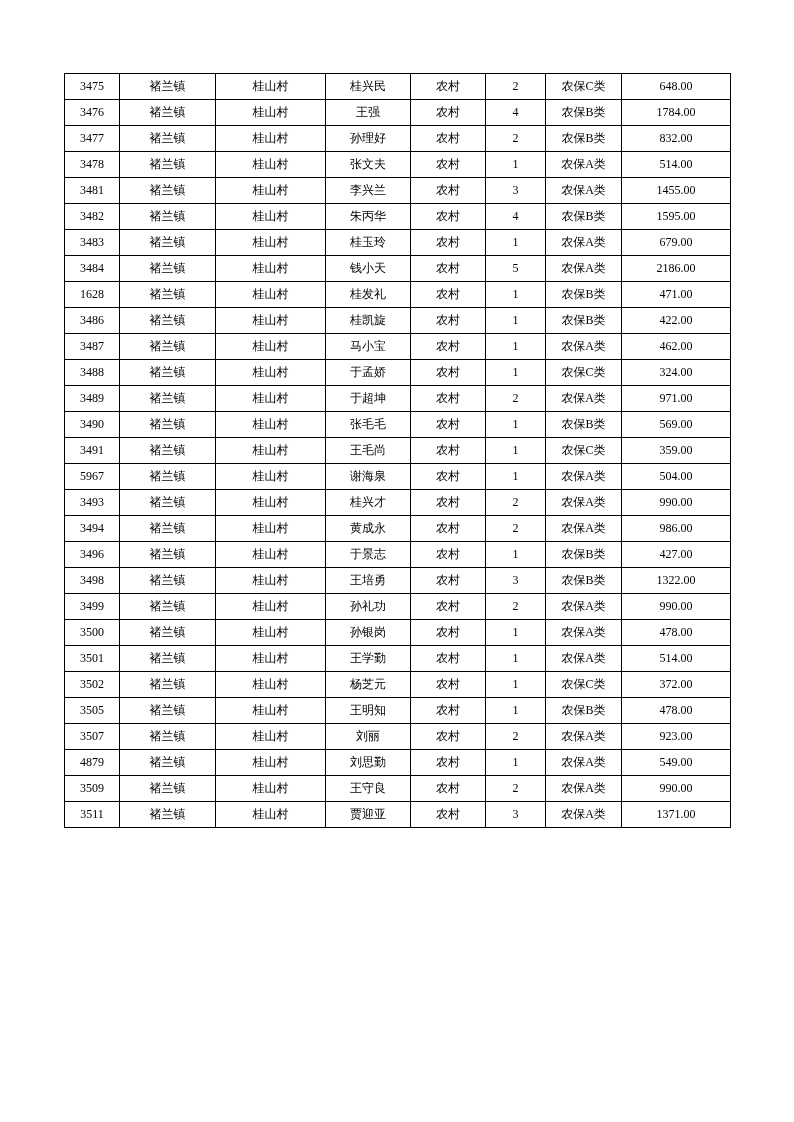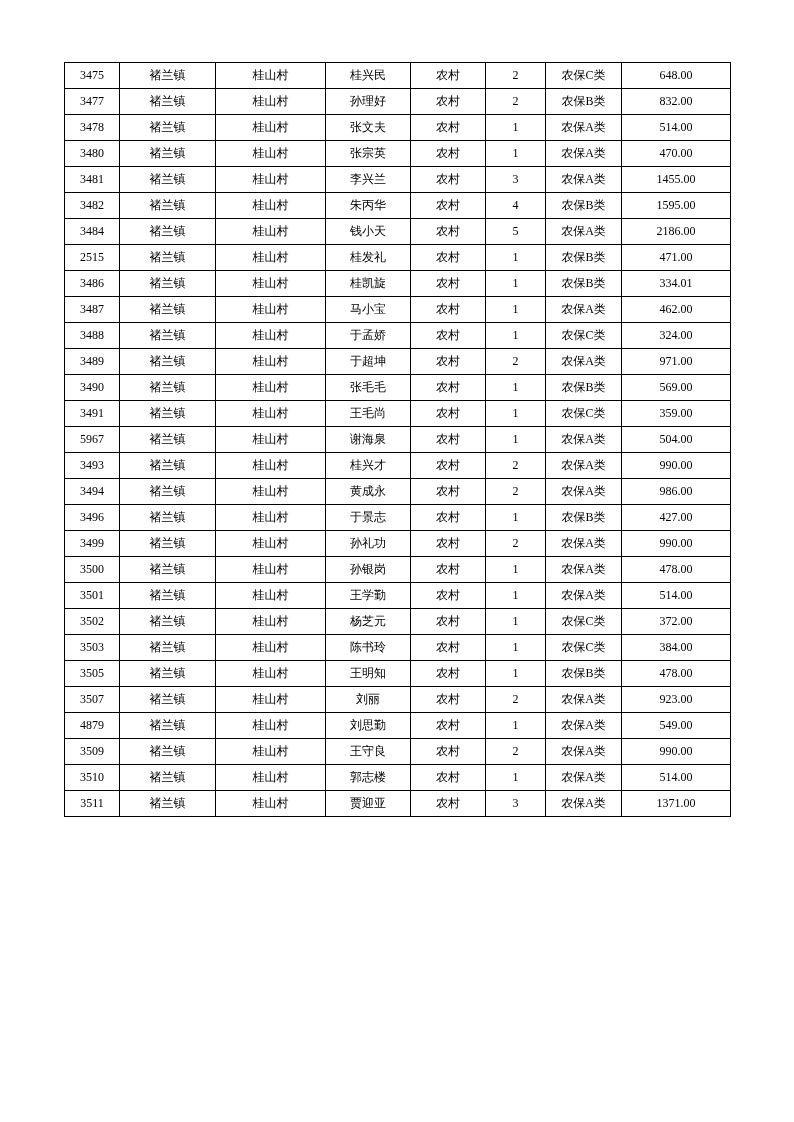--- a/index.html
+++ b/index.html
@@ -13,21 +13,21 @@
     height: 1122px;
     margin: 0 auto;
     background: #ffffff;
     overflow: hidden;
     font-family: "Liberation Serif", "DejaVu Serif", serif;
     color: #000000;
   }
   table.data {
     position: absolute;
     left: 64px;
-    top: 62px;
+    top: 73px;
     border-collapse: collapse;
     table-layout: fixed;
     width: 666px;
   }
   table.data td {
     border: 1px solid #000000;
     height: 25px;
     padding: 0 2px;
     text-align: center;
     vertical-align: middle;
@@ -57,98 +57,108 @@
     <td>3475</td>
     <td>褚兰镇</td>
     <td>桂山村</td>
     <td>桂兴民</td>
     <td>农村</td>
     <td>2</td>
     <td>农保C类</td>
     <td>648.00</td>
   </tr>
         <tr>
+    <td>3476</td>
+    <td>褚兰镇</td>
+    <td>桂山村</td>
+    <td>王强</td>
+    <td>农村</td>
+    <td>4</td>
+    <td>农保B类</td>
+    <td>1784.00</td>
+  </tr>
+        <tr>
     <td>3477</td>
     <td>褚兰镇</td>
     <td>桂山村</td>
     <td>孙理好</td>
     <td>农村</td>
     <td>2</td>
     <td>农保B类</td>
     <td>832.00</td>
   </tr>
         <tr>
     <td>3478</td>
     <td>褚兰镇</td>
     <td>桂山村</td>
     <td>张文夫</td>
     <td>农村</td>
     <td>1</td>
     <td>农保A类</td>
     <td>514.00</td>
   </tr>
         <tr>
-    <td>3480</td>
-    <td>褚兰镇</td>
-    <td>桂山村</td>
-    <td>张宗英</td>
-    <td>农村</td>
-    <td>1</td>
-    <td>农保A类</td>
-    <td>470.00</td>
-  </tr>
-        <tr>
     <td>3481</td>
     <td>褚兰镇</td>
     <td>桂山村</td>
     <td>李兴兰</td>
     <td>农村</td>
     <td>3</td>
     <td>农保A类</td>
     <td>1455.00</td>
   </tr>
         <tr>
     <td>3482</td>
     <td>褚兰镇</td>
     <td>桂山村</td>
     <td>朱丙华</td>
     <td>农村</td>
     <td>4</td>
     <td>农保B类</td>
     <td>1595.00</td>
   </tr>
         <tr>
+    <td>3483</td>
+    <td>褚兰镇</td>
+    <td>桂山村</td>
+    <td>桂玉玲</td>
+    <td>农村</td>
+    <td>1</td>
+    <td>农保A类</td>
+    <td>679.00</td>
+  </tr>
+        <tr>
     <td>3484</td>
     <td>褚兰镇</td>
     <td>桂山村</td>
     <td>钱小天</td>
     <td>农村</td>
     <td>5</td>
     <td>农保A类</td>
     <td>2186.00</td>
   </tr>
         <tr>
-    <td>2515</td>
+    <td>1628</td>
     <td>褚兰镇</td>
     <td>桂山村</td>
     <td>桂发礼</td>
     <td>农村</td>
     <td>1</td>
     <td>农保B类</td>
     <td>471.00</td>
   </tr>
         <tr>
     <td>3486</td>
     <td>褚兰镇</td>
     <td>桂山村</td>
     <td>桂凯旋</td>
     <td>农村</td>
     <td>1</td>
     <td>农保B类</td>
-    <td>334.01</td>
+    <td>422.00</td>
   </tr>
         <tr>
     <td>3487</td>
     <td>褚兰镇</td>
     <td>桂山村</td>
     <td>马小宝</td>
     <td>农村</td>
     <td>1</td>
     <td>农保A类</td>
     <td>462.00</td>
@@ -227,20 +237,30 @@
     <td>3496</td>
     <td>褚兰镇</td>
     <td>桂山村</td>
     <td>于景志</td>
     <td>农村</td>
     <td>1</td>
     <td>农保B类</td>
     <td>427.00</td>
   </tr>
         <tr>
+    <td>3498</td>
+    <td>褚兰镇</td>
+    <td>桂山村</td>
+    <td>王培勇</td>
+    <td>农村</td>
+    <td>3</td>
+    <td>农保B类</td>
+    <td>1322.00</td>
+  </tr>
+        <tr>
     <td>3499</td>
     <td>褚兰镇</td>
     <td>桂山村</td>
     <td>孙礼功</td>
     <td>农村</td>
     <td>2</td>
     <td>农保A类</td>
     <td>990.00</td>
   </tr>
         <tr>
@@ -267,30 +287,20 @@
     <td>3502</td>
     <td>褚兰镇</td>
     <td>桂山村</td>
     <td>杨芝元</td>
     <td>农村</td>
     <td>1</td>
     <td>农保C类</td>
     <td>372.00</td>
   </tr>
         <tr>
-    <td>3503</td>
-    <td>褚兰镇</td>
-    <td>桂山村</td>
-    <td>陈书玲</td>
-    <td>农村</td>
-    <td>1</td>
-    <td>农保C类</td>
-    <td>384.00</td>
-  </tr>
-        <tr>
     <td>3505</td>
     <td>褚兰镇</td>
     <td>桂山村</td>
     <td>王明知</td>
     <td>农村</td>
     <td>1</td>
     <td>农保B类</td>
     <td>478.00</td>
   </tr>
         <tr>
@@ -315,30 +325,20 @@
   </tr>
         <tr>
     <td>3509</td>
     <td>褚兰镇</td>
     <td>桂山村</td>
     <td>王守良</td>
     <td>农村</td>
     <td>2</td>
     <td>农保A类</td>
     <td>990.00</td>
-  </tr>
-        <tr>
-    <td>3510</td>
-    <td>褚兰镇</td>
-    <td>桂山村</td>
-    <td>郭志楼</td>
-    <td>农村</td>
-    <td>1</td>
-    <td>农保A类</td>
-    <td>514.00</td>
   </tr>
         <tr>
     <td>3511</td>
     <td>褚兰镇</td>
     <td>桂山村</td>
     <td>贾迎亚</td>
     <td>农村</td>
     <td>3</td>
     <td>农保A类</td>
     <td>1371.00</td>

